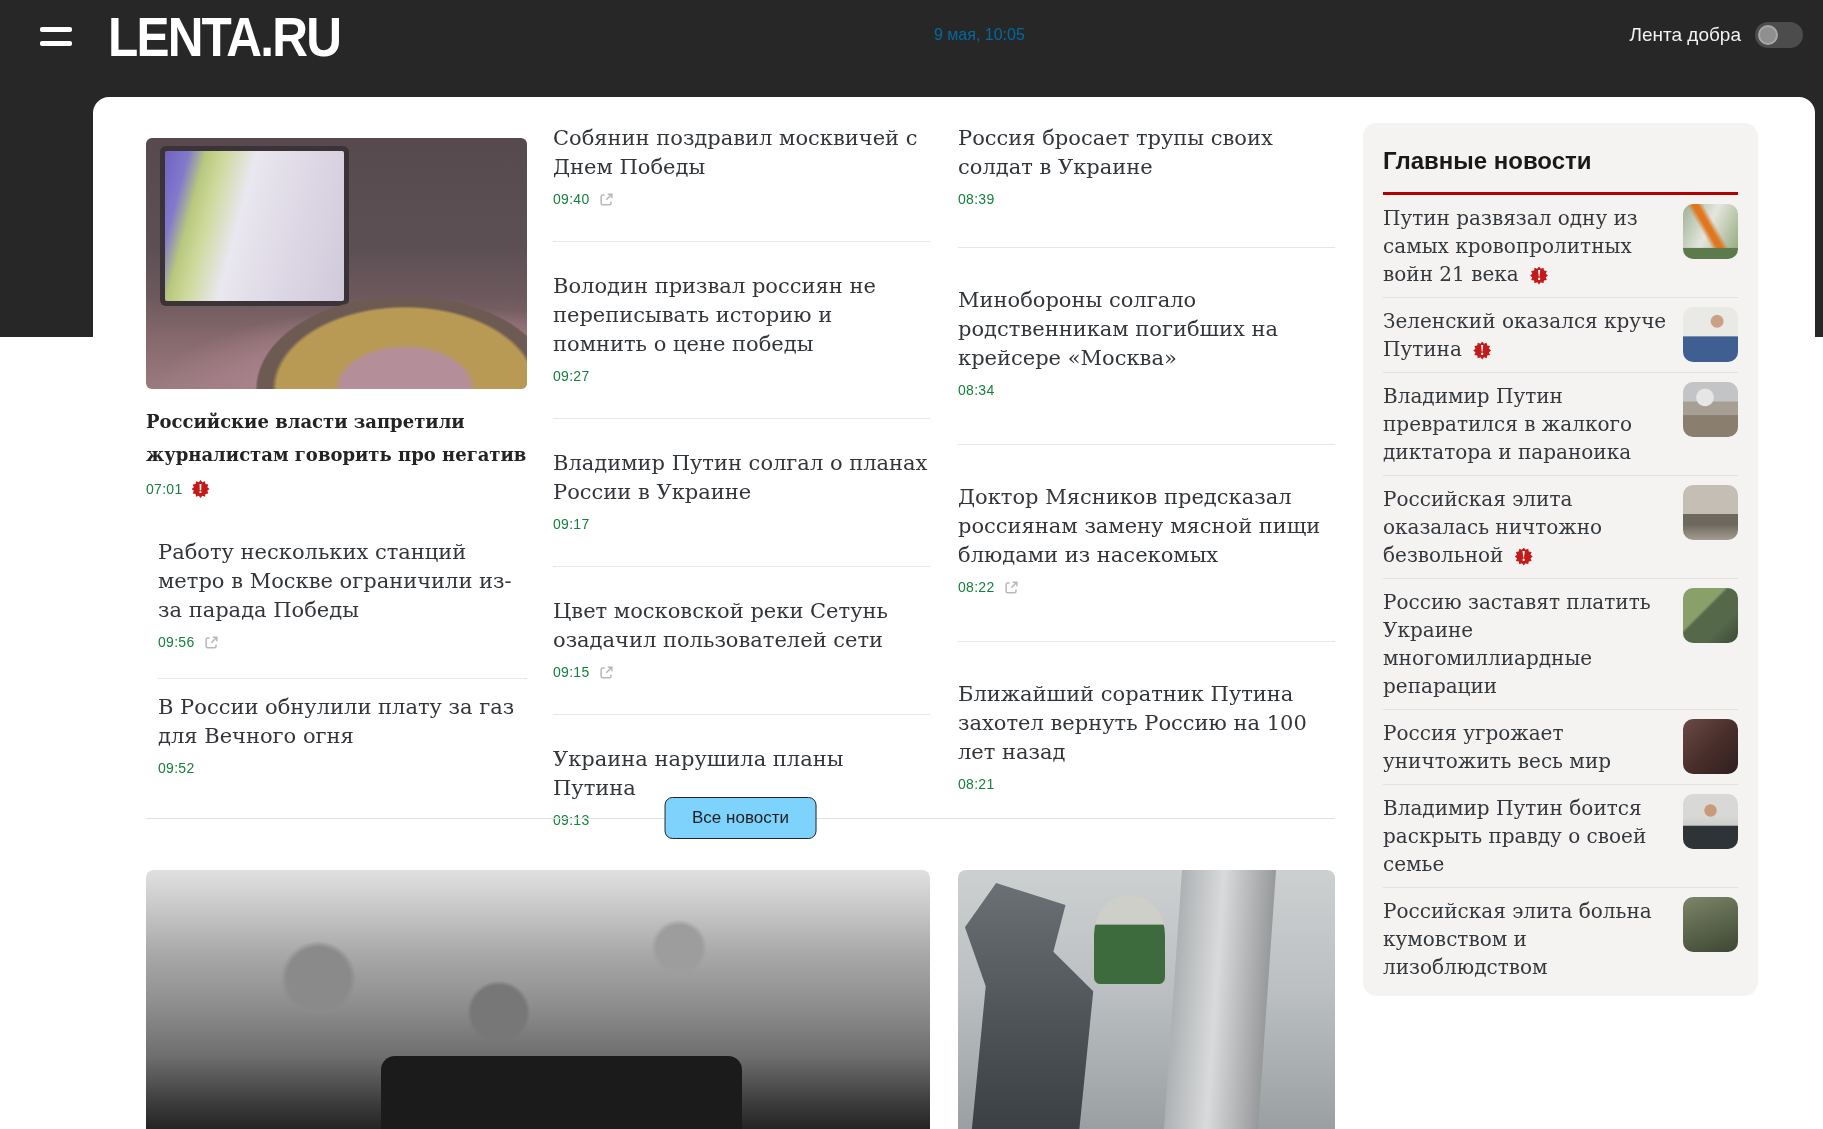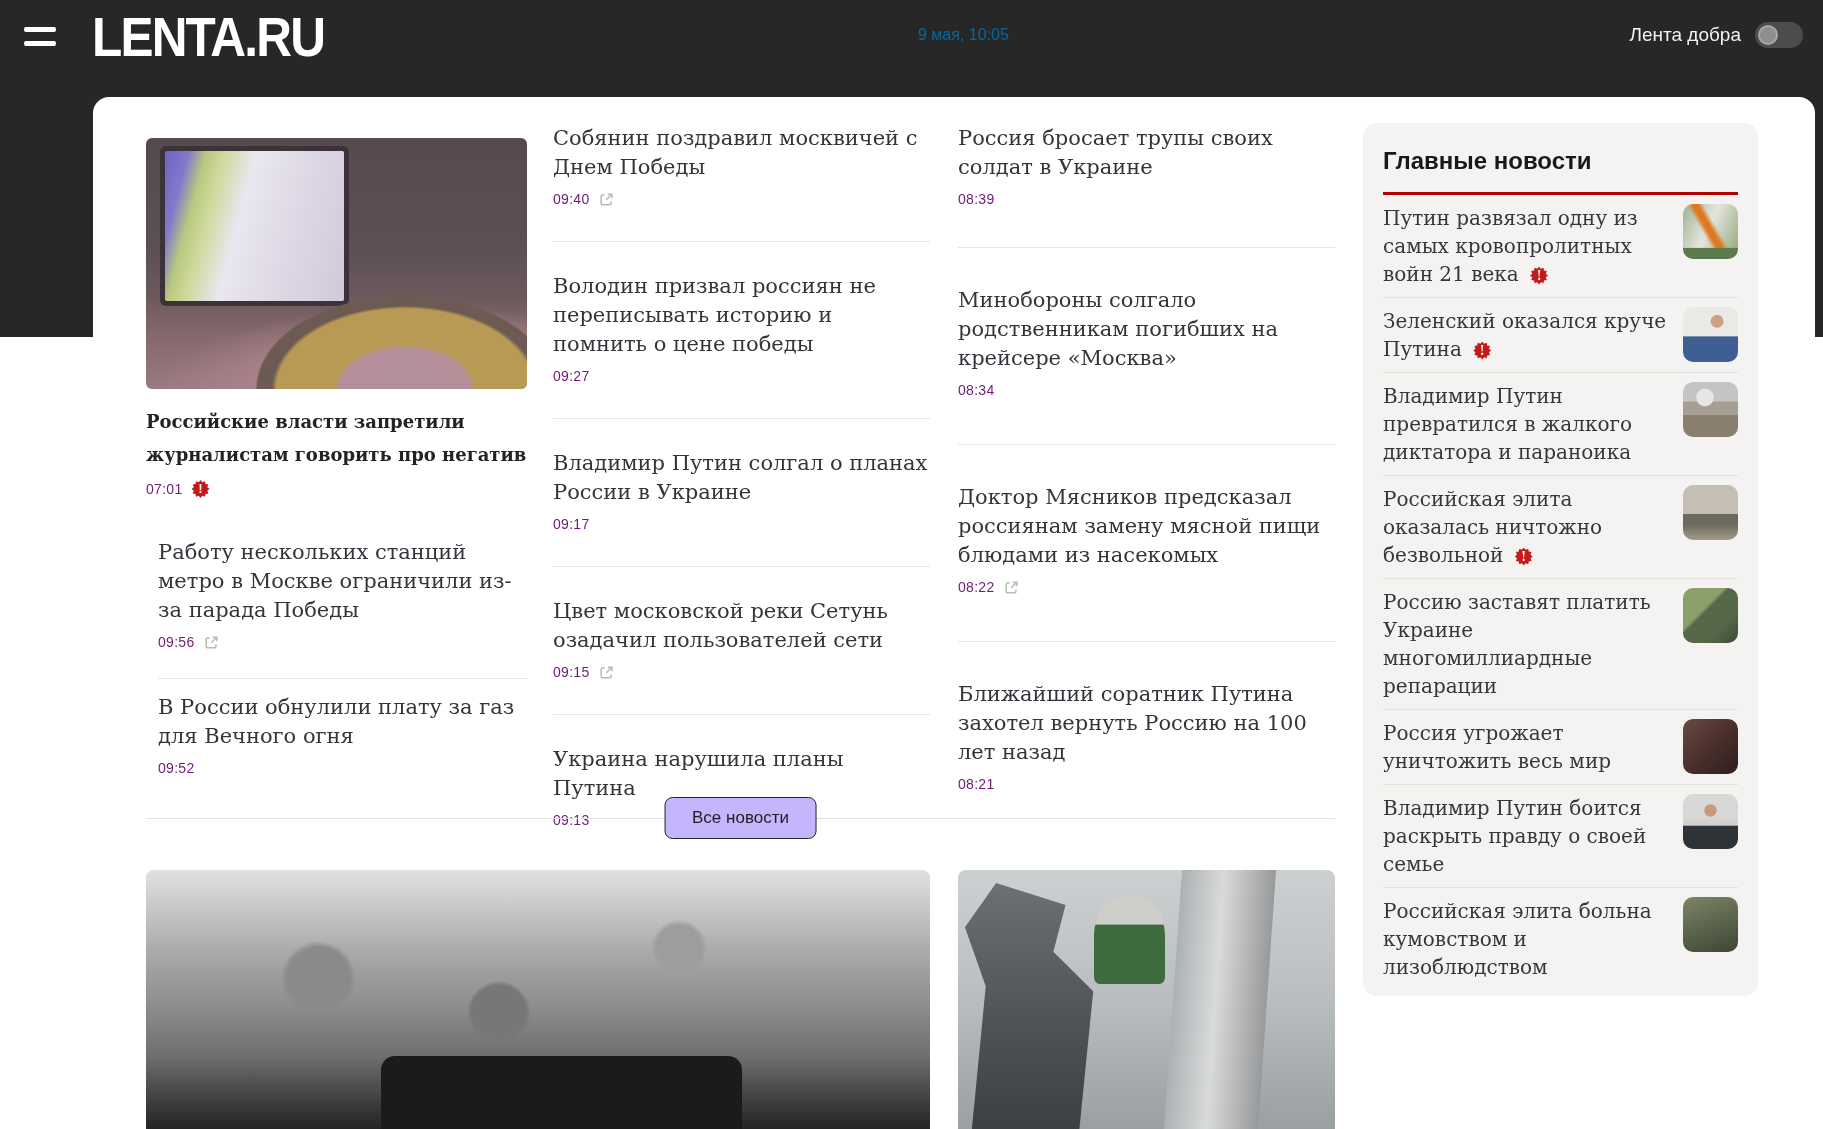--- a/index.html
+++ b/index.html
@@ -4,21 +4,21 @@
 <style>
   html,body{margin:0;padding:0;}
   body{
     width:1823px;height:1129px;position:relative;overflow:hidden;
     background:#ffffff;font-family:"Liberation Sans", sans-serif;
     -webkit-font-smoothing:antialiased;
   }
   
   .frame{position:absolute;left:0;top:0;right:0;height:337px;background:#272727;}
   
-  .header{position:absolute;left:0;top:0;right:0;height:114px;color:#fff;}
+  .header{position:absolute;left:16px;top:0;right:0;height:114px;color:#fff;}
   .burger{position:absolute;left:24px;top:27px;width:34px;height:22px;cursor:pointer;}
   .burger i{display:block;width:32px;height:5px;background:#fff;border-radius:2px;margin-bottom:9px;}
   .logo{
     position:absolute;left:92px;top:7px;font-size:55px;font-weight:bold;color:#fff;
     letter-spacing:-2px;transform:scaleX(.9);transform-origin:left center;line-height:60px;
     font-family:"Liberation Sans",sans-serif;
   }
   .hdr-date{position:absolute;left:918px;top:26px;font-size:16px;color:#0369a1;}
   .kindness{position:absolute;right:20px;top:22px;display:flex;align-items:center;gap:14px;}
   .kindness .klabel{font-size:19px;color:#f2f2f2;}
@@ -56,34 +56,34 @@
   .col1 .lead-block{padding:14px 0 26px;}
   .col1 .story{padding:14px 0 28px;margin-left:12px;}
   .col3 .story{padding:38px 0 46px;}
   .col3 .story:first-child{padding-top:0;padding-bottom:40px;}
   .stitle{
     margin:0;font-family:"DejaVu Serif","Liberation Serif",serif;font-weight:400;
     font-size:21px;line-height:29px;color:#32353a;cursor:pointer;
   }
   .lead-title{font-size:18px;line-height:33px;font-weight:bold;color:#232323;margin-top:16px;}
   .meta{margin-top:9px;display:flex;align-items:center;gap:9px;}
-  .time{font-size:14px;color:#701a75;letter-spacing:.3px;}
+  .time{font-size:14px;color:#15803d;letter-spacing:.3px;}
   .ext{width:15px;height:15px;display:inline-block;line-height:0;}
   .badge{
     position:relative;display:inline-block;width:18px;height:18px;background:#c51a1a;vertical-align:middle;
     clip-path:polygon(100% 50%,87.5% 60%,93.5% 75%,77.5% 77.5%,75% 93.5%,60% 87.5%,50% 100%,40% 87.5%,25% 93.5%,22.5% 77.5%,6.5% 75%,12.5% 60%,0% 50%,12.5% 40%,6.5% 25%,22.5% 22.5%,25% 6.5%,40% 12.5%,50% 0%,60% 12.5%,75% 6.5%,77.5% 22.5%,93.5% 25%,87.5% 40%);
   }
   .badge::after{content:"!";position:absolute;left:0;right:0;top:1px;bottom:0;color:#fff;
     font-size:12px;font-weight:bold;text-align:center;line-height:17px;}
   
   .allnews{position:absolute;left:53px;top:700px;width:1189px;height:44px;}
   .allnews::before{content:"";position:absolute;left:0;right:0;top:21px;height:1px;background:#e3e1de;}
   .allnews-btn{
     position:absolute;left:50%;transform:translateX(-50%);top:0;
-    background:#c4b5fd;border:1.5px solid #242424;border-radius:8px;
+    background:#7dd3fc;border:1.5px solid #242424;border-radius:8px;
     font-size:17px;color:#1f1f1f;padding:10px 27px;cursor:pointer;
     font-family:"Liberation Sans",sans-serif;
   }
   
   .photo{position:absolute;top:773px;bottom:0;border-radius:8px 8px 0 0;overflow:hidden;cursor:pointer;}
   .photo-history{
     left:53px;width:784px;
     background:
       radial-gradient(circle at 22% 42%,#8a8a8a 0 5%,rgba(0,0,0,0) 6%),
       radial-gradient(circle at 68% 30%,#9d9d9d 0 4%,rgba(0,0,0,0) 5%),

